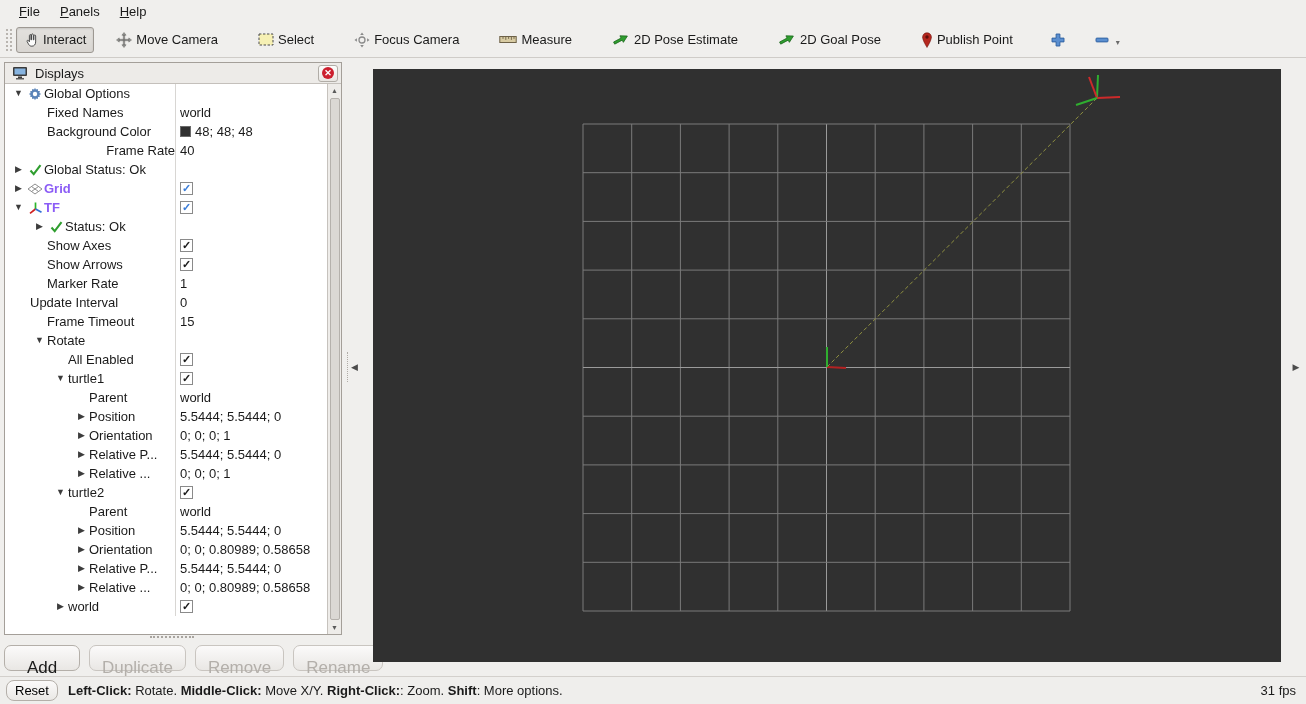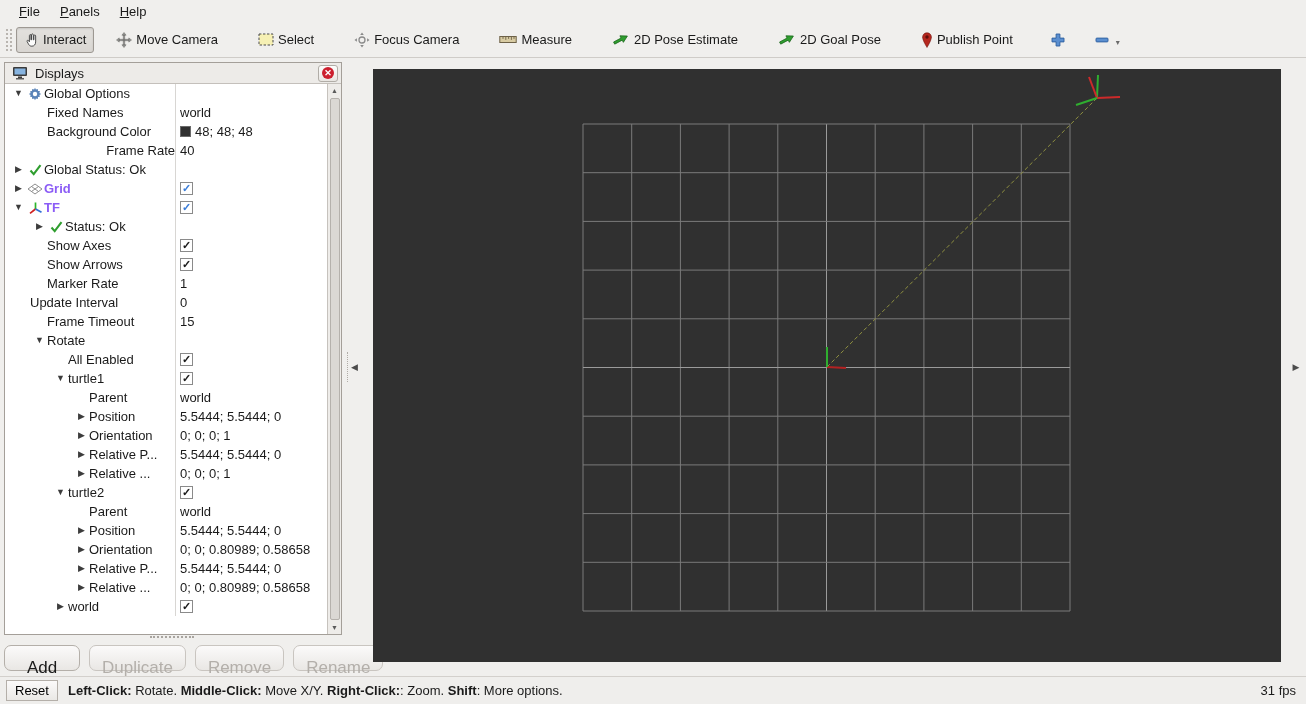--- a/index.html
+++ b/index.html
@@ -104,21 +104,21 @@
     font-size:17px; color:#1a1a1a; padding:12px 12px;
   }
   .pbtn:disabled { color:#b3afaa; border-color:#c9c5c0; }
   
   .statusbar {
     position:absolute; left:0; top:676px; width:1306px; height:28px;
     background:#efeeec; border-top:1px solid #d3d0cc;
     display:flex; align-items:center; padding:0 8px 0 6px;
   }
   .reset-btn {
-    height:21px; border:1px solid #b4afa9; border-radius:0;
+    height:21px; border:1px solid #b4afa9; border-radius:8px;
     background:linear-gradient(#fbfafa,#eae8e5); padding:0 8px;
     font-family:"Liberation Sans",sans-serif; font-size:13px; margin-right:10px;
   }
   .help-text { flex:1; white-space:nowrap; overflow:hidden; }
   .help-text b { font-weight:bold; }
   .fps { margin-left:auto; padding-right:2px; }
 </style>
 </head>
 <body>
 

